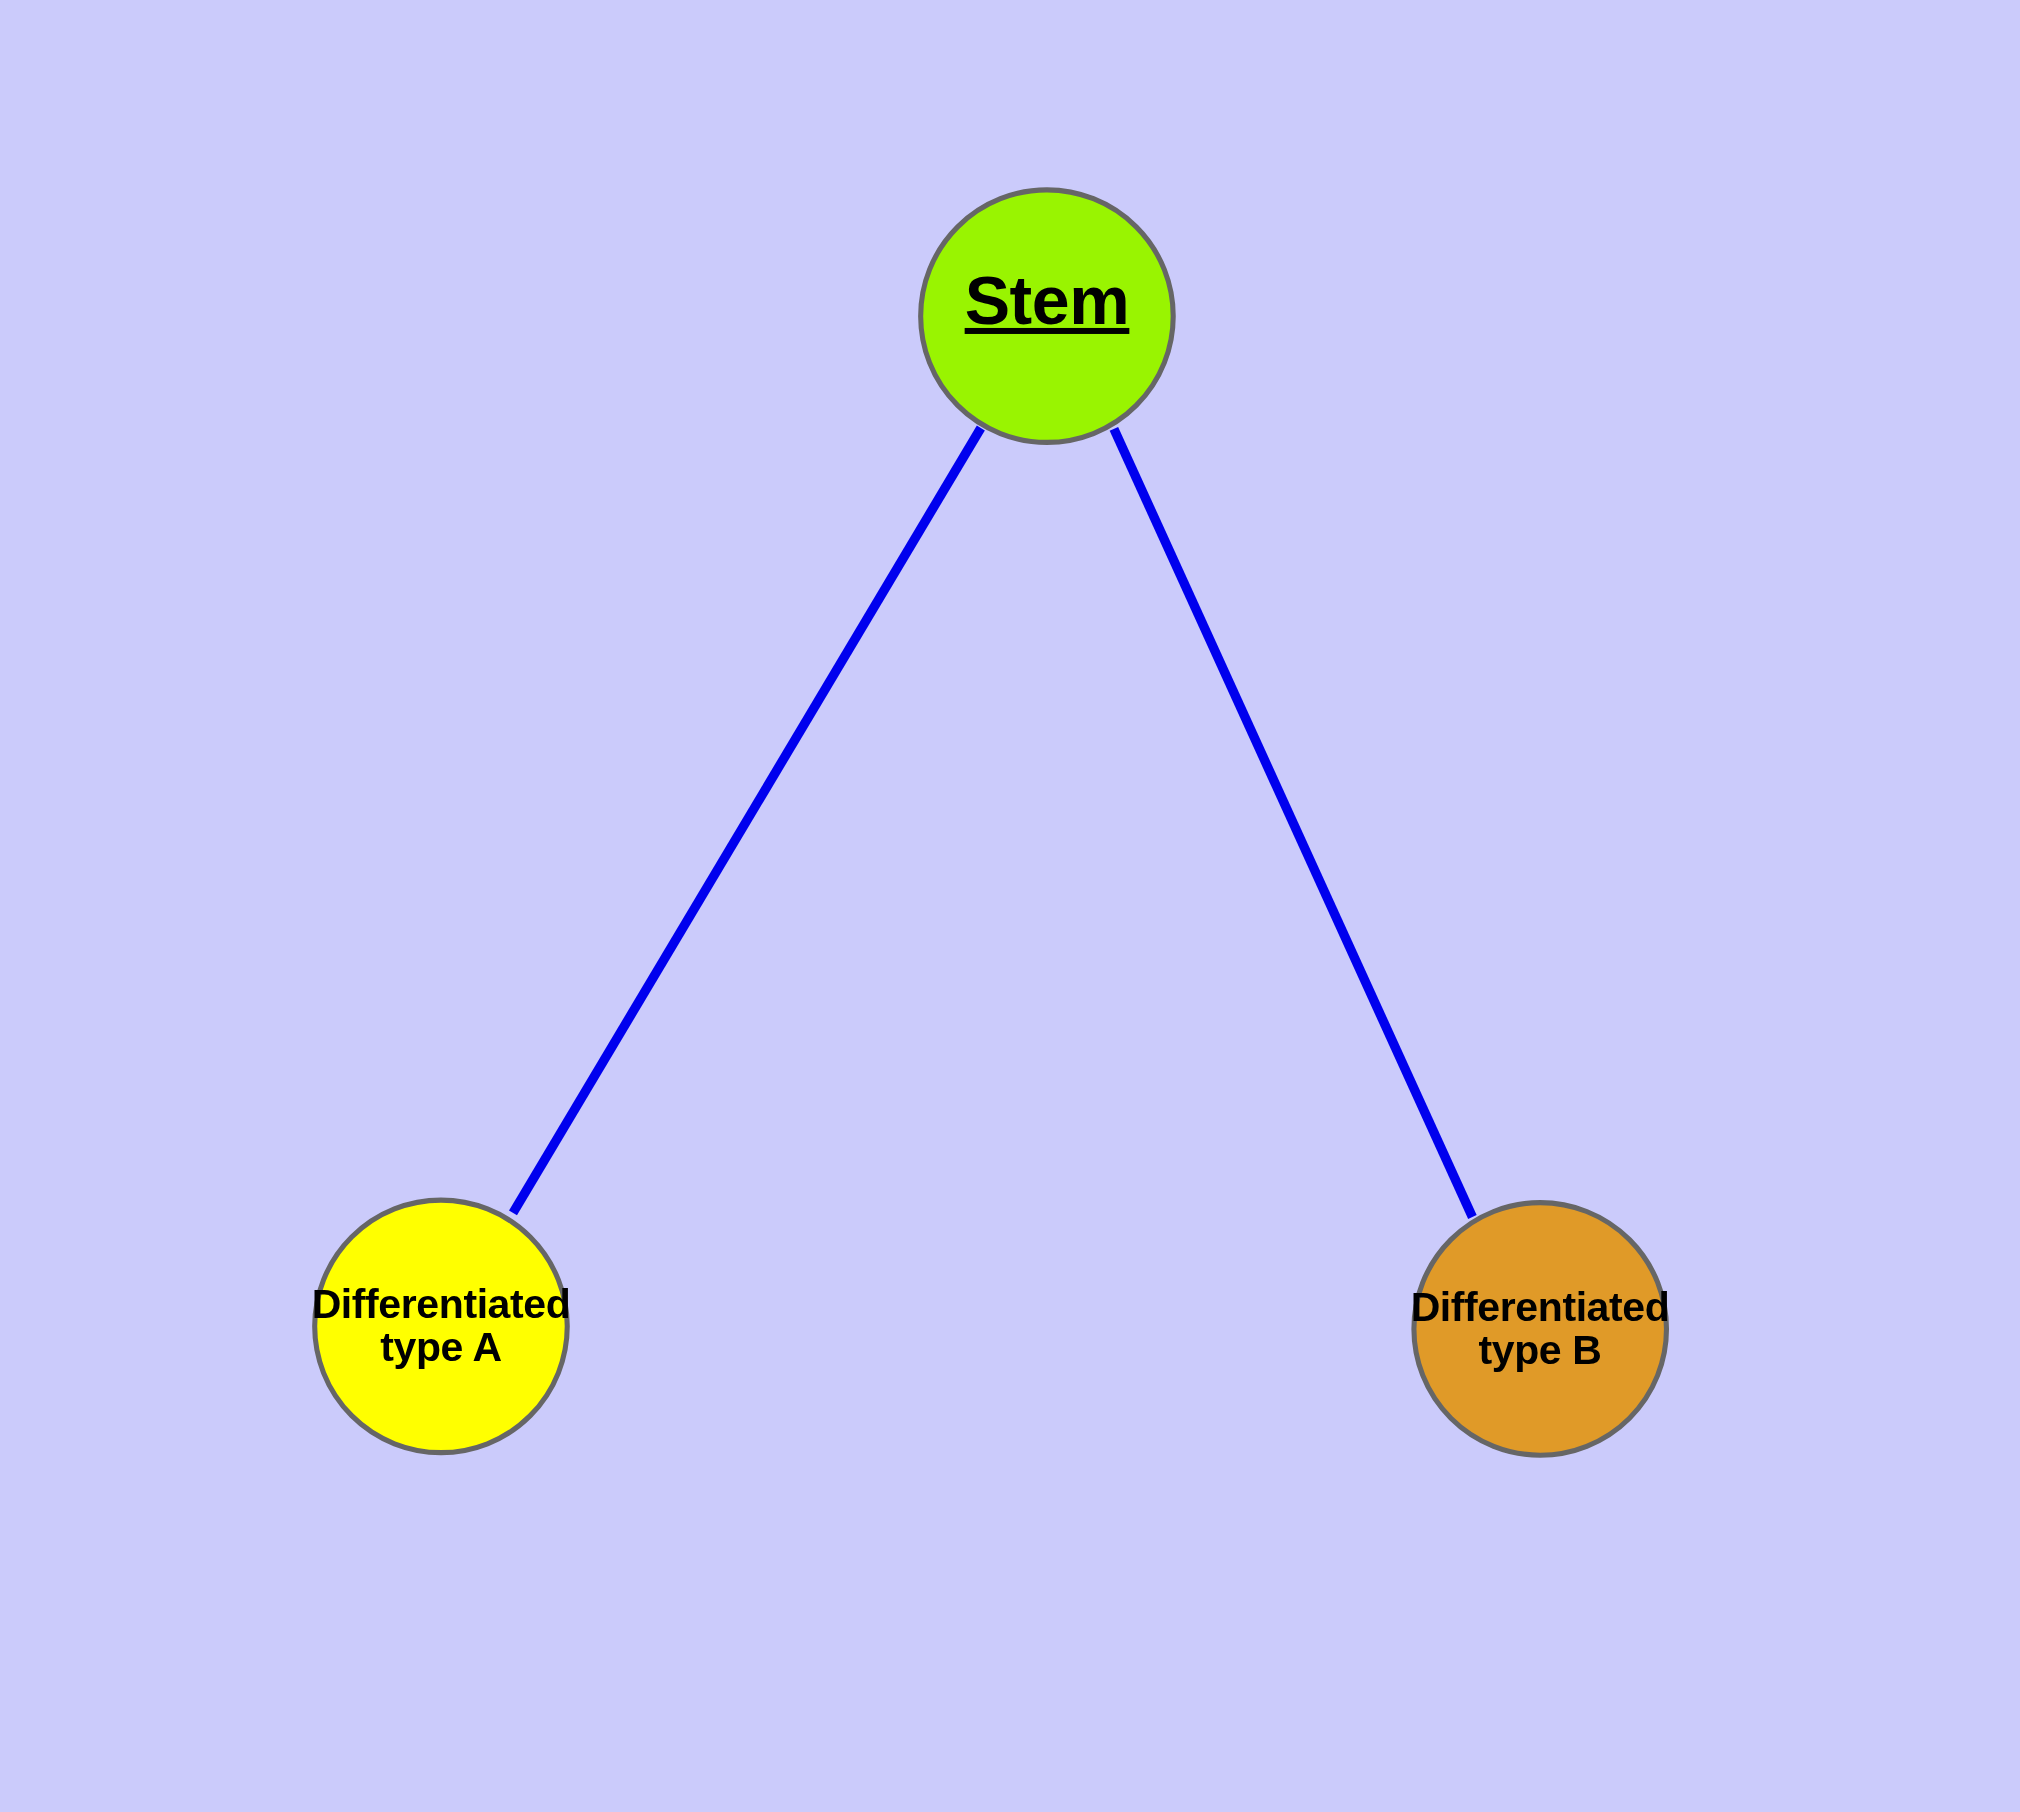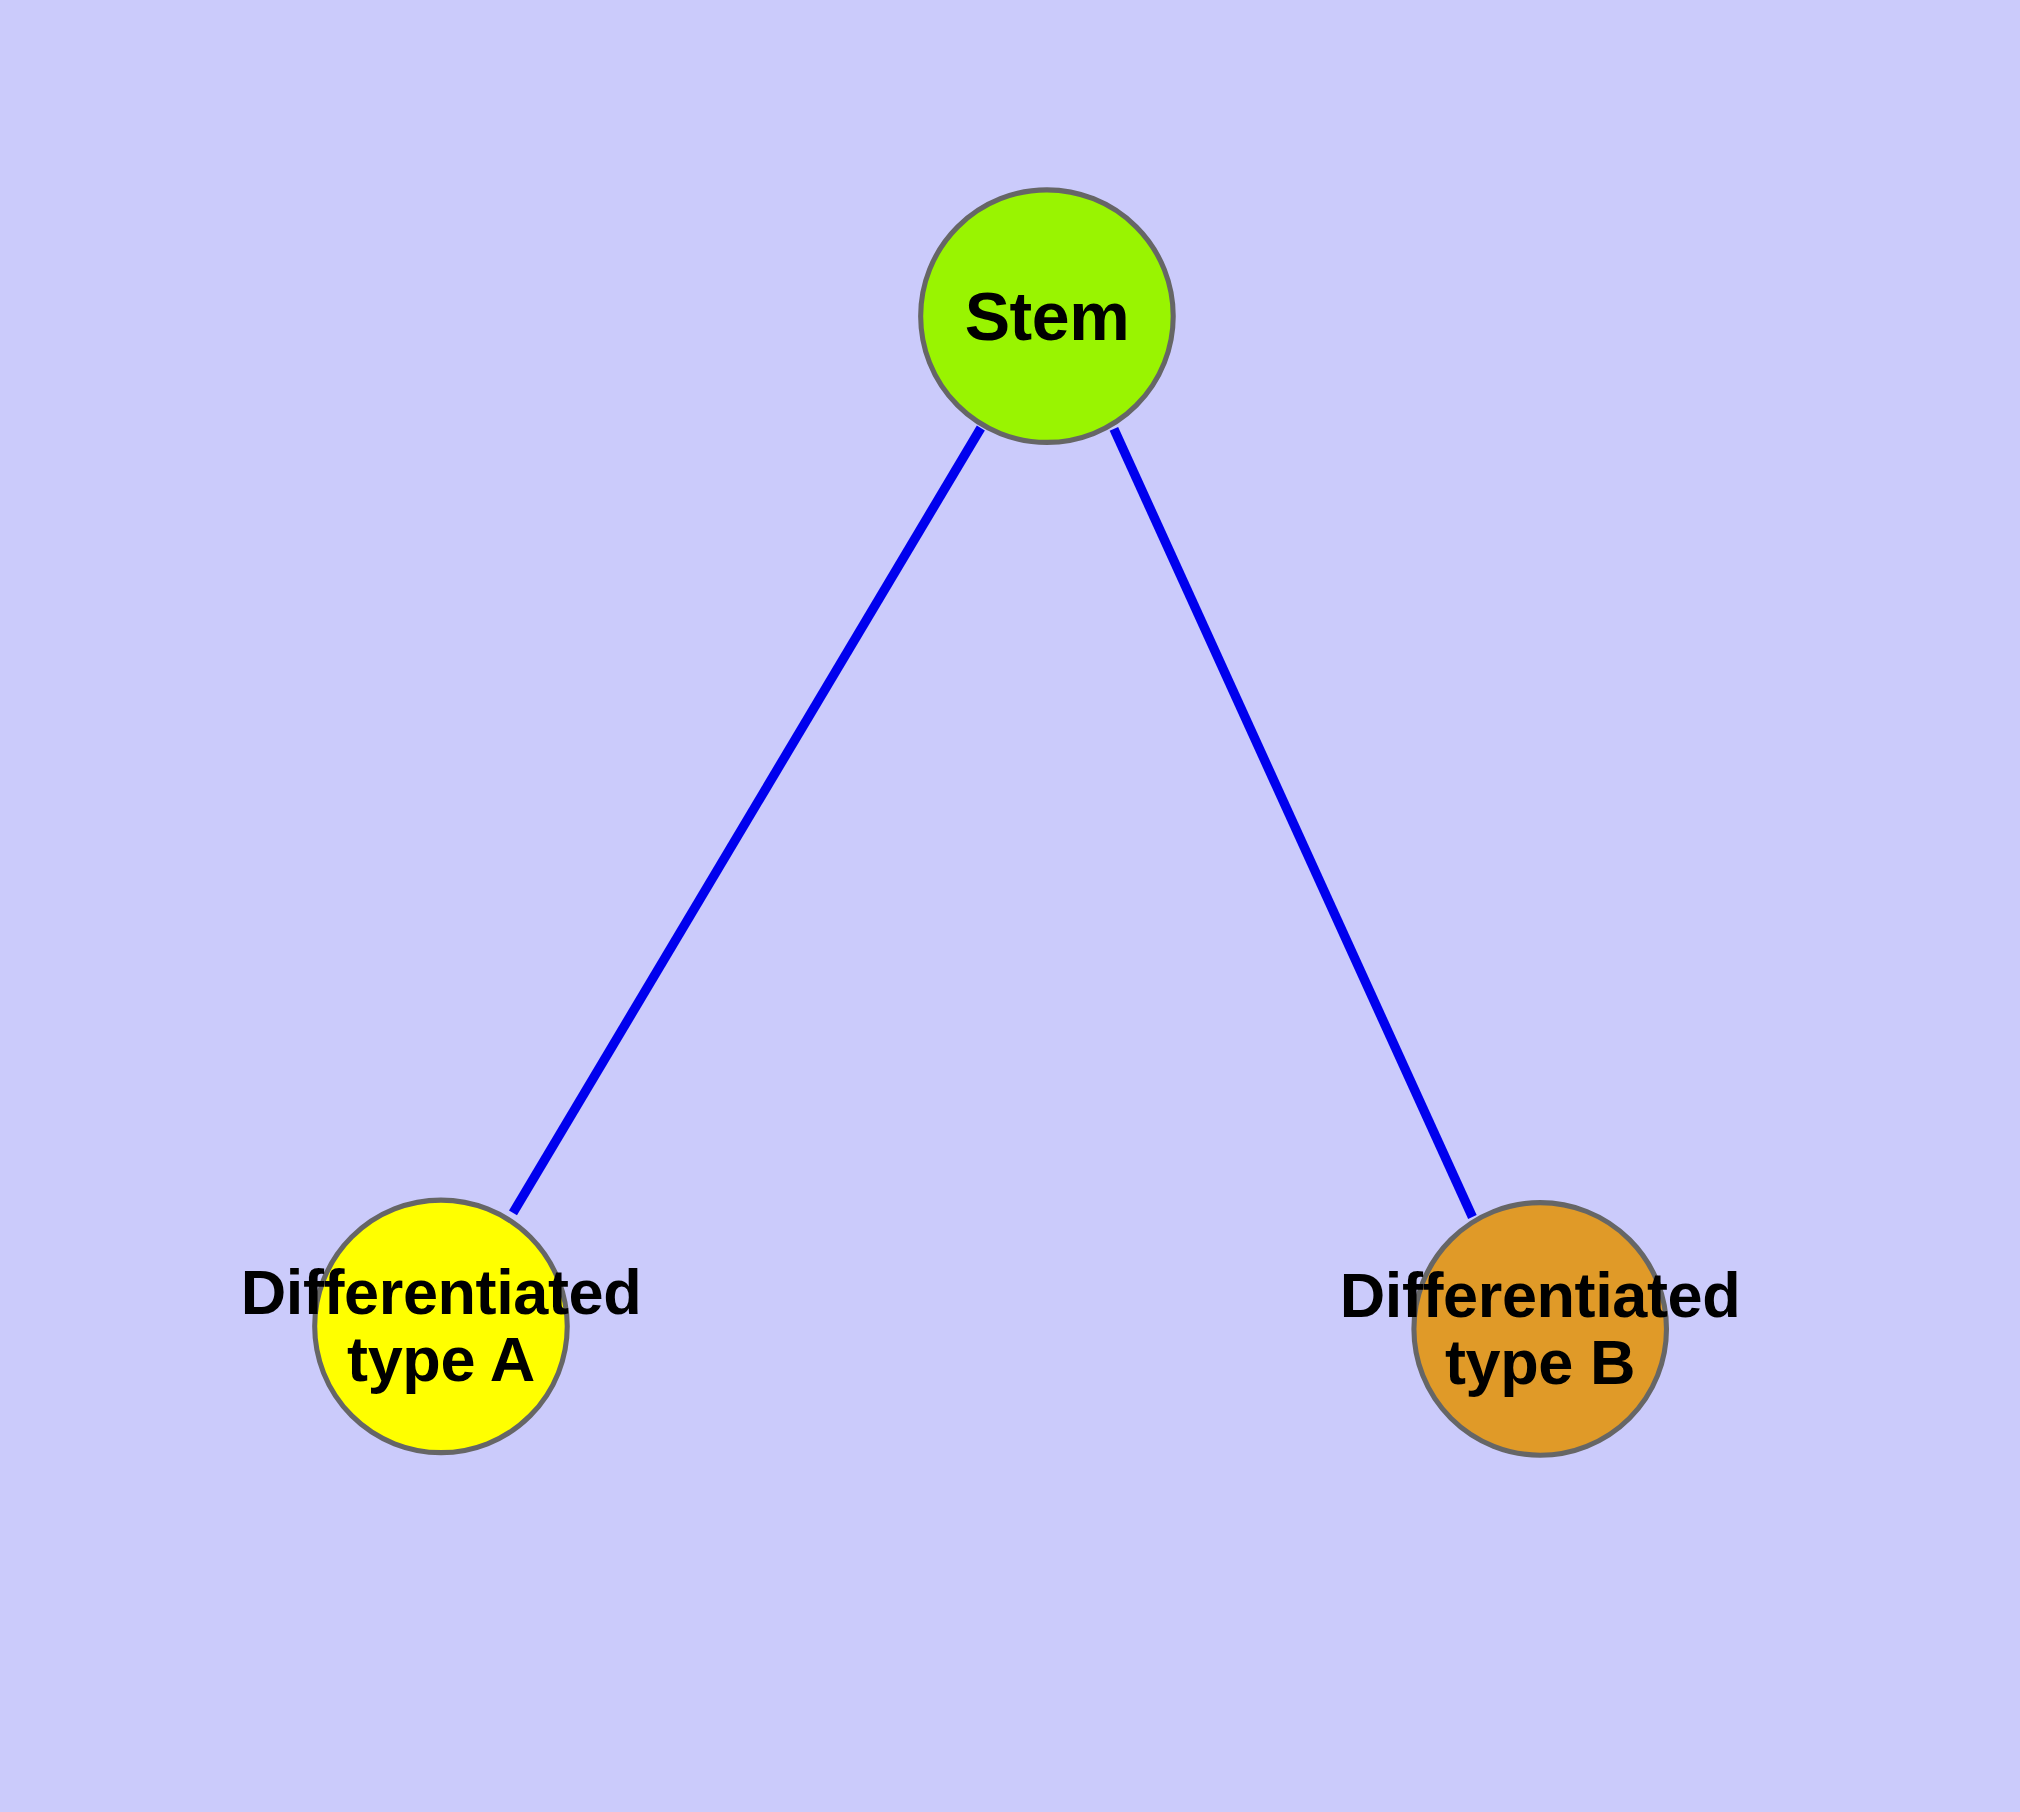--- a/index.html
+++ b/index.html
@@ -37,21 +37,21 @@
     white-space: pre;
     line-height: 1.06;
     letter-spacing: -0.4px;
     pointer-events: none;
     transform: translate(-50%, -50%);
   }
   .node-label.big {
     font-size: 68px;
   }
   .node-label.two-line {
-    font-size: 63px;
+    font-size: 41px;
   }
 </style>
 </head>
 <body>
 
 <div id="canvas" style="width: 2021px; height: 1812px;">
 
   <div id="bg-rect" style="background: rgb(203, 203, 251); width: 2021px; height: 1812px;"></div>
 
   <svg id="graph-svg" viewBox="0 0 2384 2138" xmlns="http://www.w3.org/2000/svg">
@@ -60,21 +60,21 @@
         <line x1="1314" y1="506" x2="1737" y2="1436" stroke="#0000EE" stroke-width="11" stroke-linecap="butt"></line>
       </g>
     <g id="nodes-group">
         <circle cx="1235" cy="373" r="149" fill="#99F401" stroke="#666666" stroke-width="6"></circle>
         <circle cx="520" cy="1565" r="149" fill="#FFFF00" stroke="#666666" stroke-width="6"></circle>
         <circle cx="1817" cy="1568" r="149" fill="#E09A28" stroke="#666666" stroke-width="6"></circle>
       </g>
   </svg>
 
   <div id="labels-layer">
-    <div class="node-label big" id="label-stem" style="left: 1047px; top: 316px; color: rgb(0, 0, 0);"><span>Stem</span></div>
+    <div class="node-label big" id="label-stem" style="left: 1047px; top: 300px; color: rgb(0, 0, 0); text-decoration: underline;"><span>Stem</span></div>
 
     <div class="node-label two-line" id="label-diff-a" style="left: 441px; top: 1326px; color: rgb(0, 0, 0);"><span>Differentiated</span><br><span>type A</span></div>
 
     <div class="node-label two-line" id="label-diff-b" style="left: 1540px; top: 1329px; color: rgb(0, 0, 0);"><span>Differentiated</span><br><span>type B</span></div>
   </div>
 
 </div>
 
 
 </body></html>

